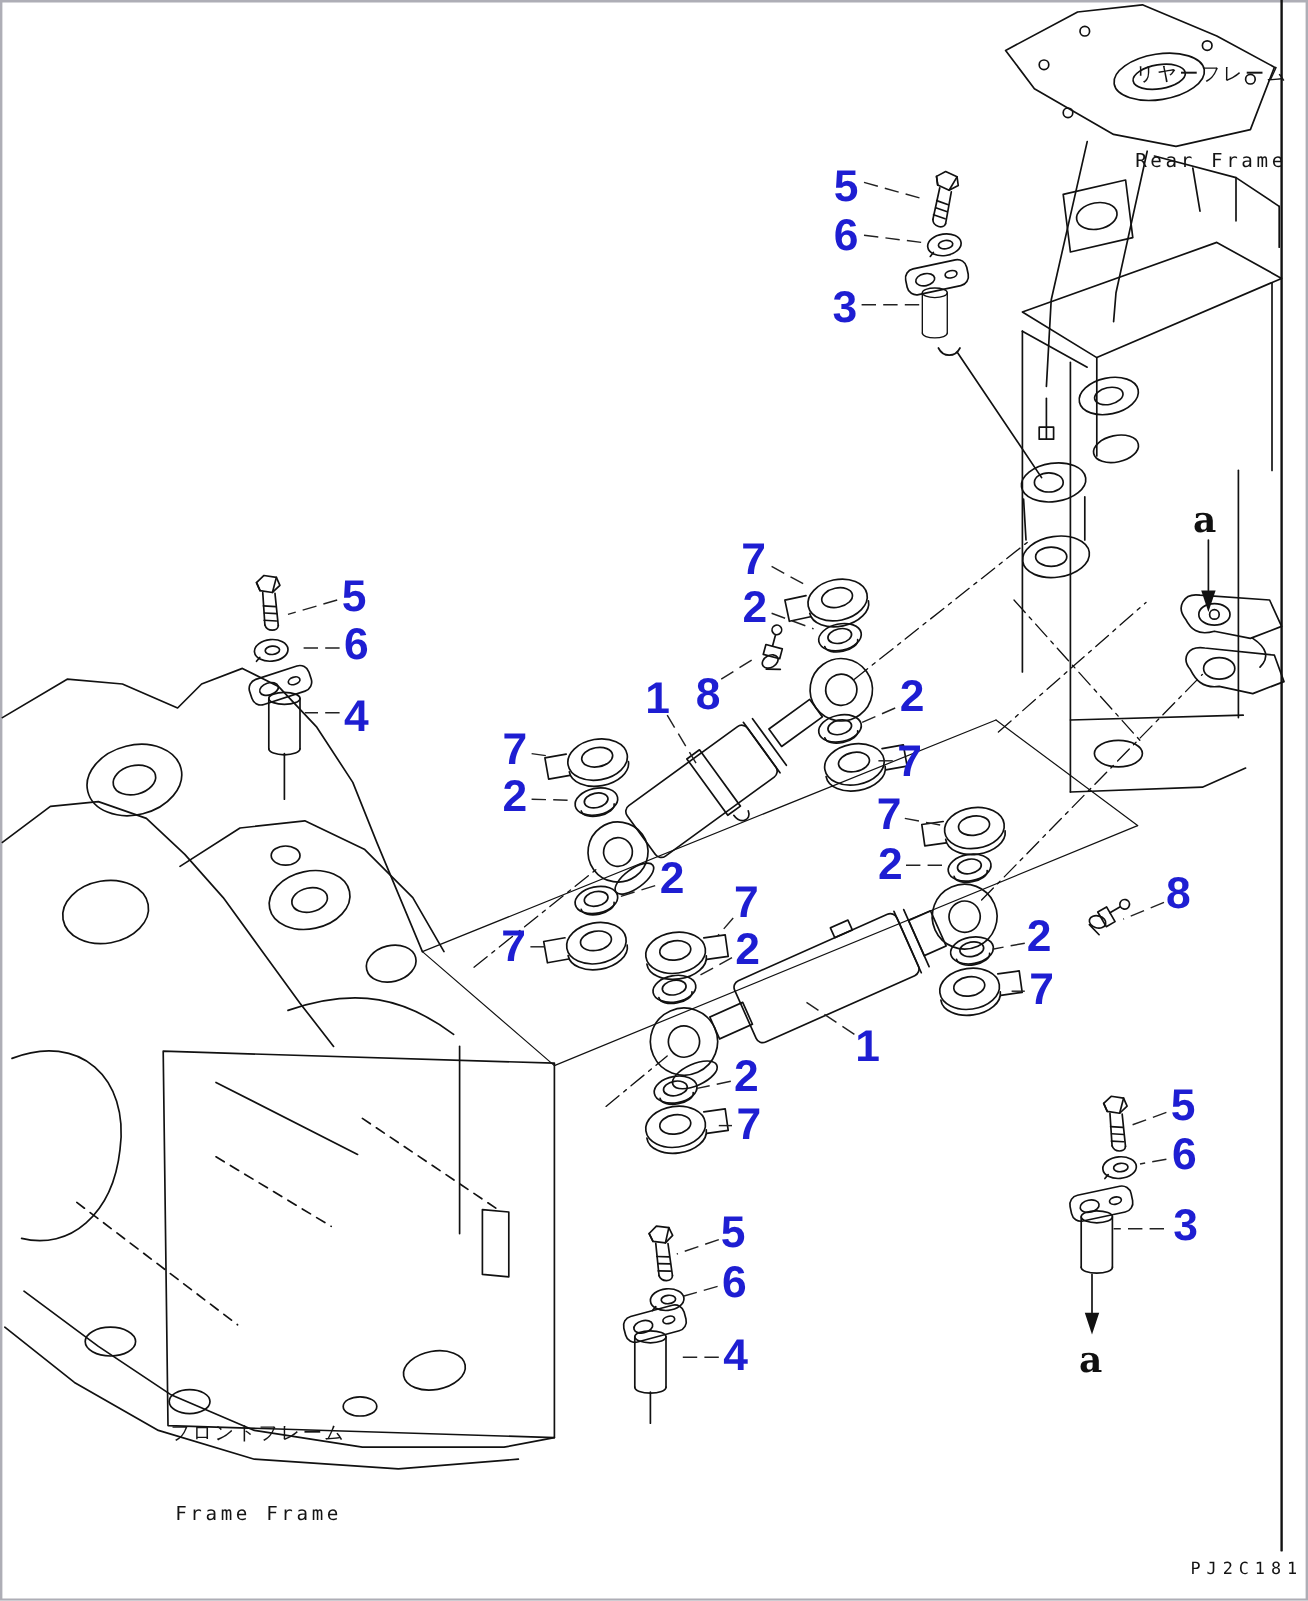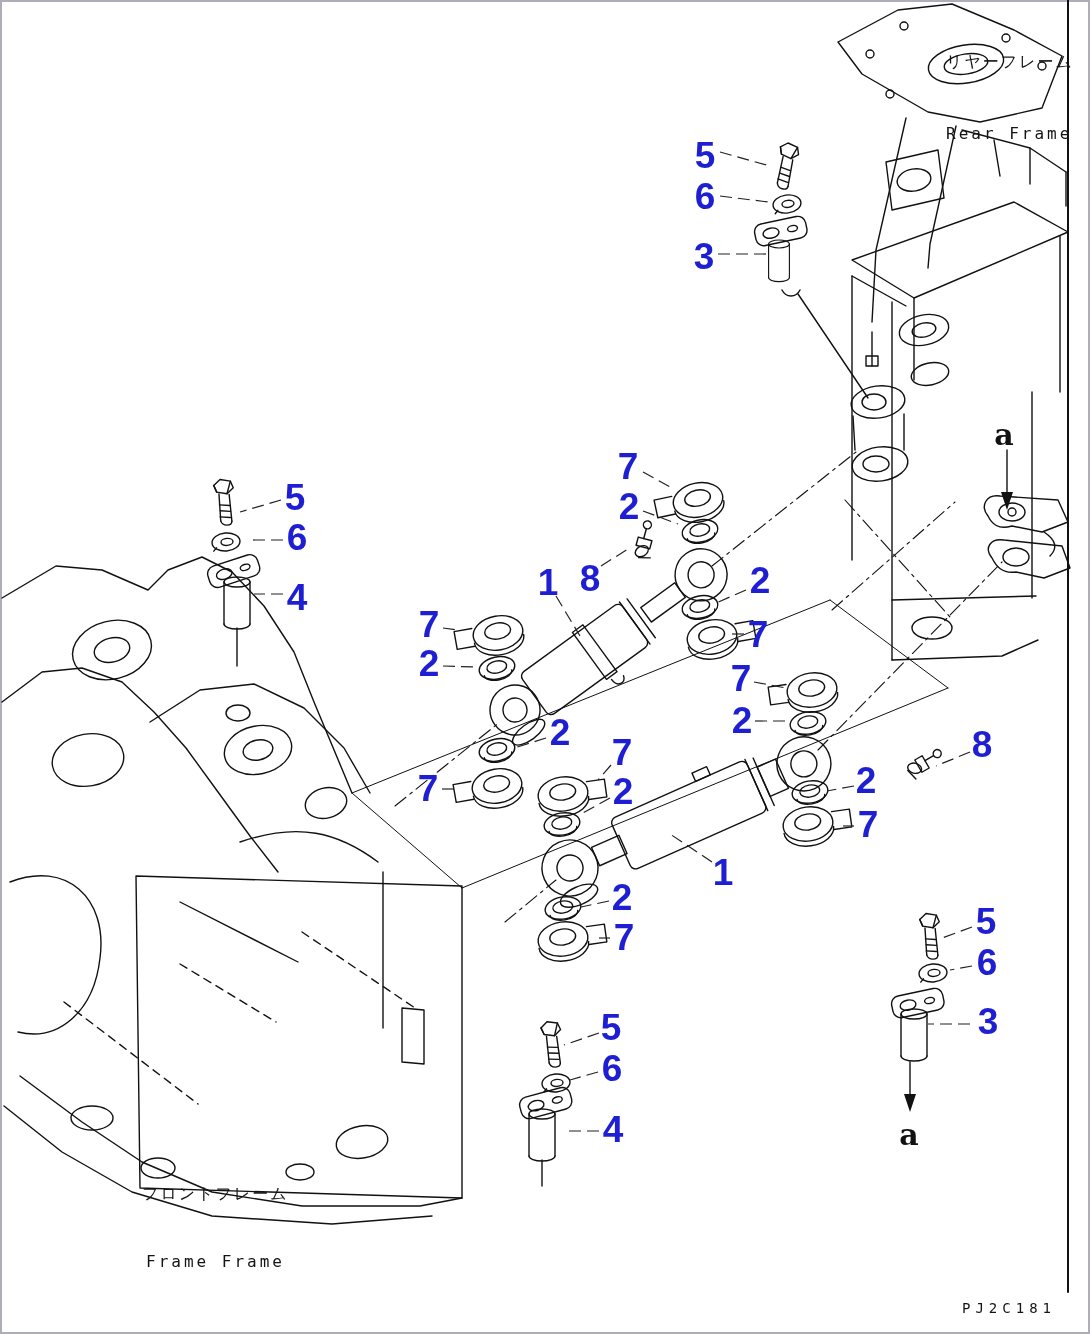--- a/index.html
+++ b/index.html
@@ -338,15 +338,15 @@
         <text x="909" y="1134" text-anchor="middle" dominant-baseline="central" class="view-marker">a</text>
       </g>
 </svg>
 
 <div class="caption cap-jp" style="left:946px;top:52px;font-family:Liberation Serif, serif;">リヤーフレーム</div>
 <div class="caption cap-en" style="left:946px;top:80px;">Rear Frame</div>
 
 <div class="caption cap-jp" style="left:142px;top:1184px;">フロントフレーム</div>
 <div class="caption cap-en" style="left:146px;top:1208px;">Frame Frame</div>
 
-<div class="caption doc-code" style="left:962px;top:1300px;">PJ2C181</div>
+<div class="caption doc-code" style="left:992px;top:1300px;">PJ2C181</div>
 
 </div>
 
 </body></html>

